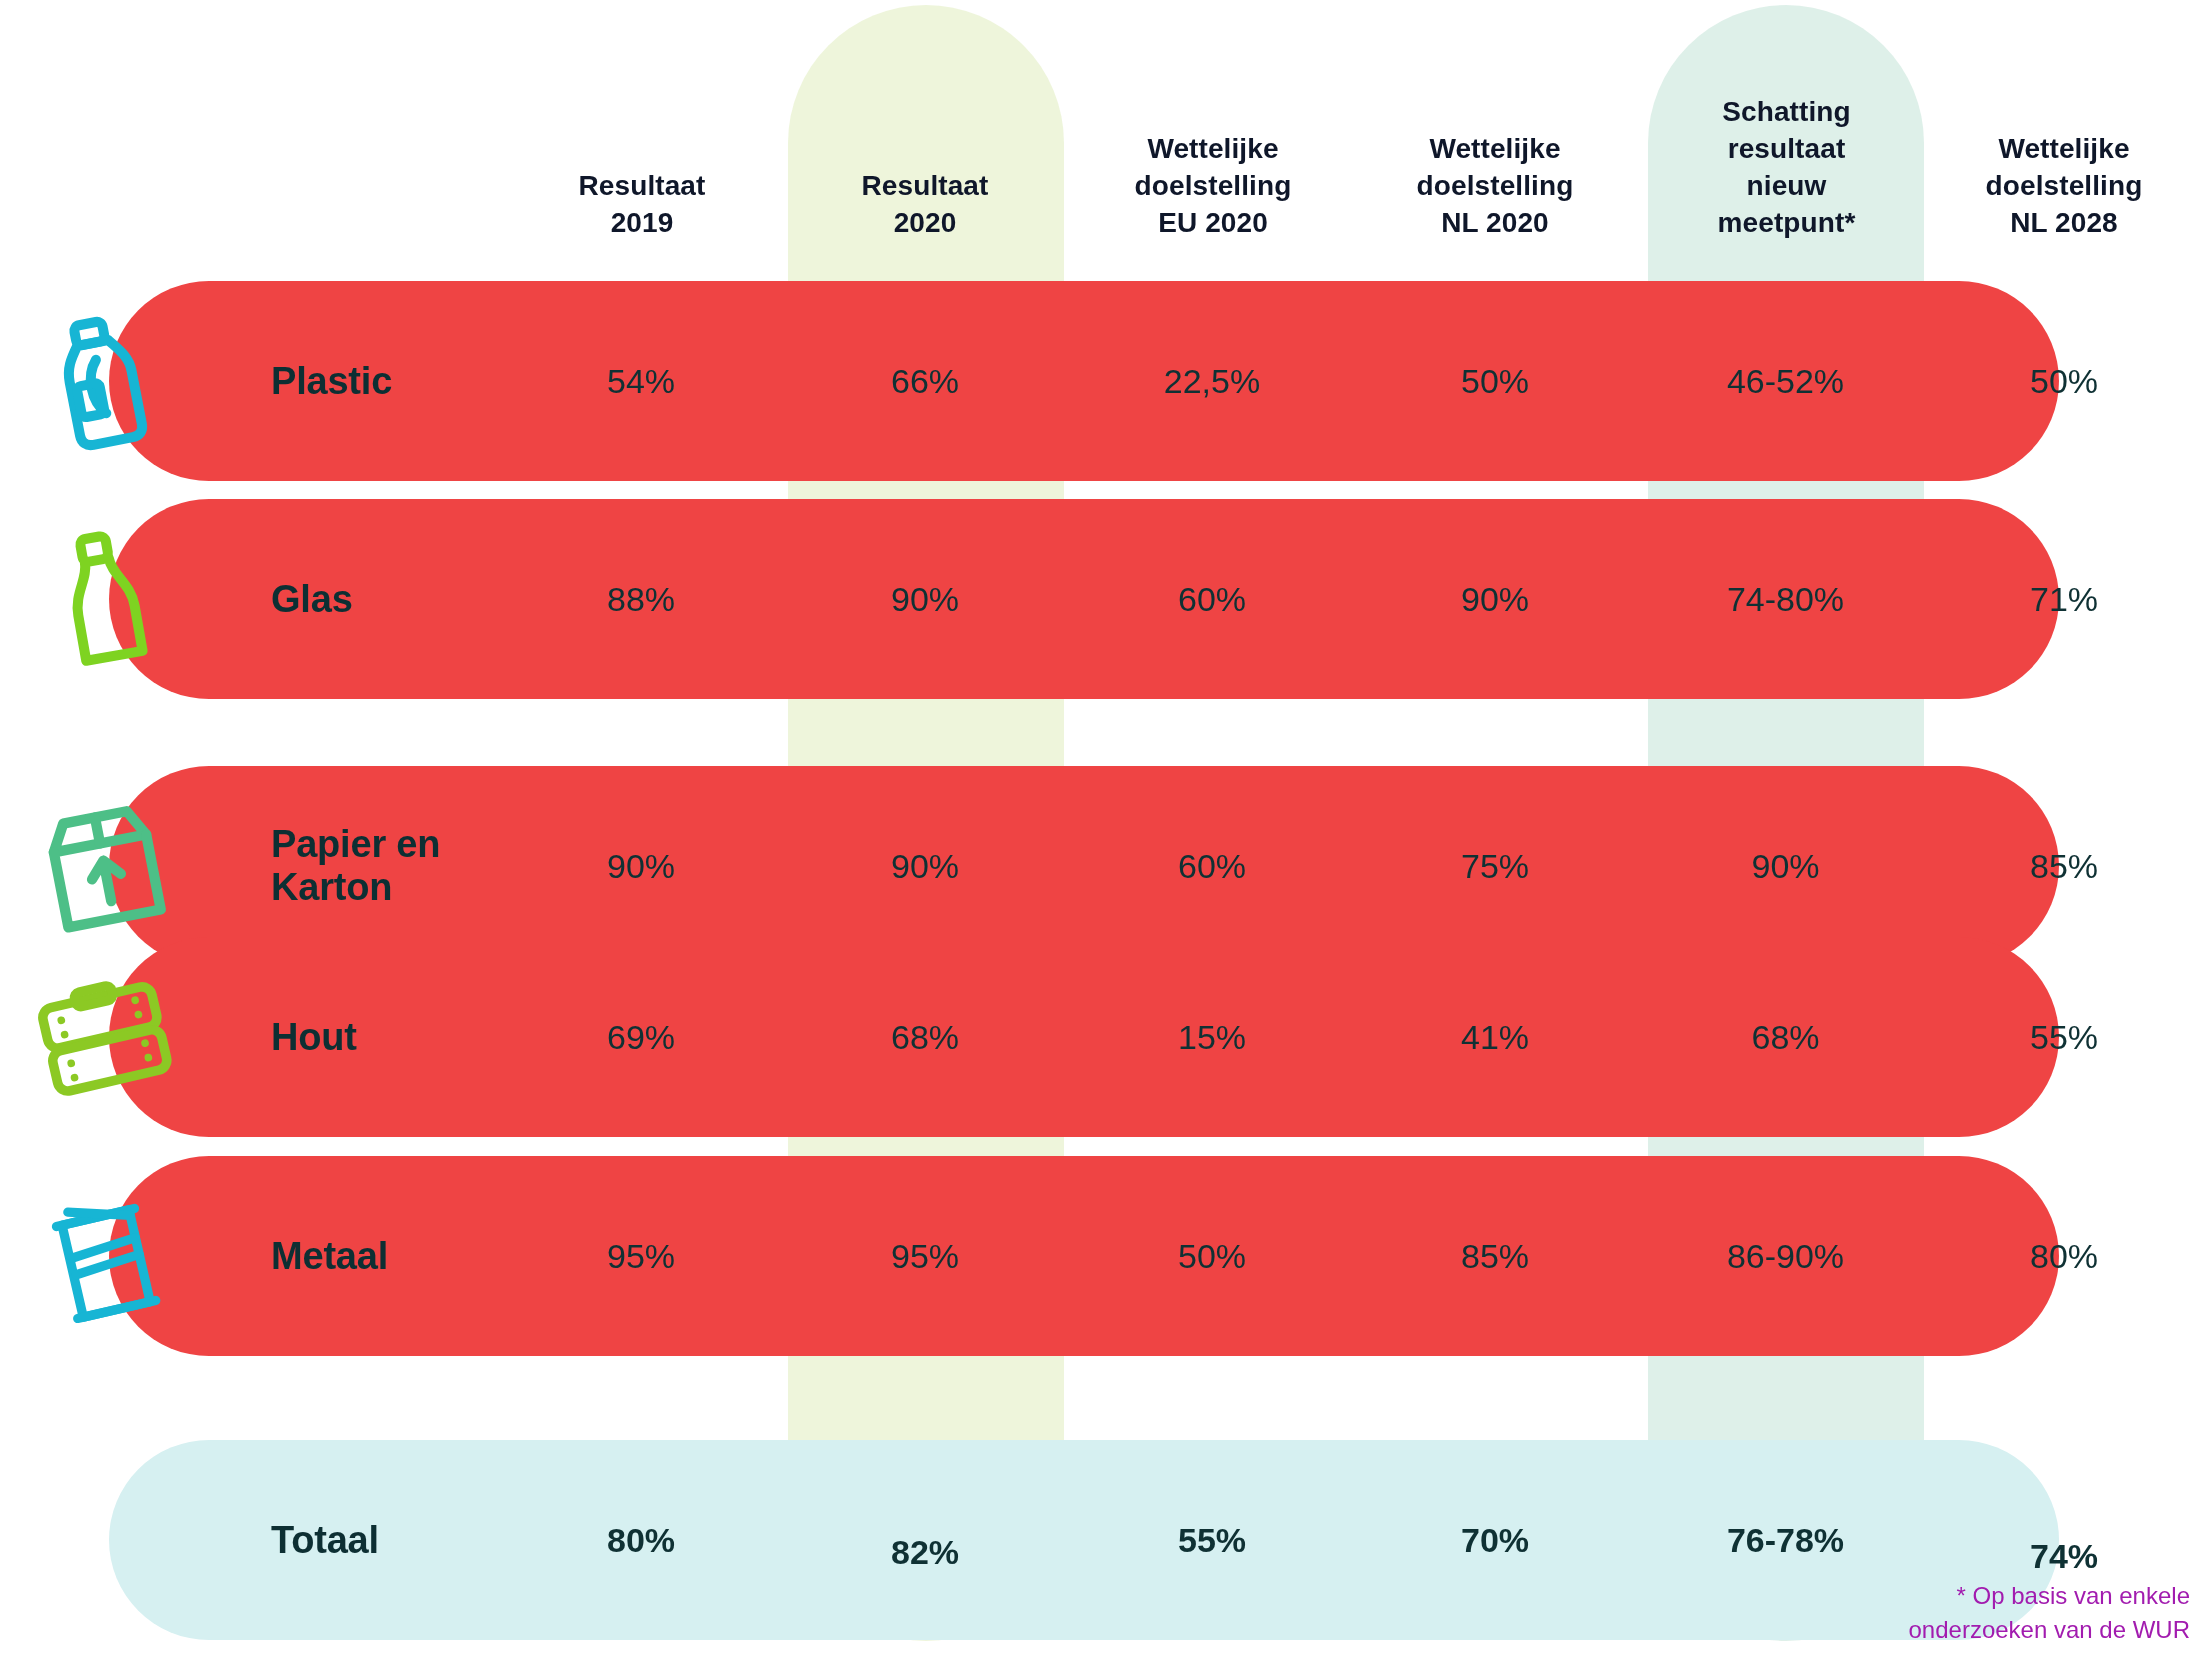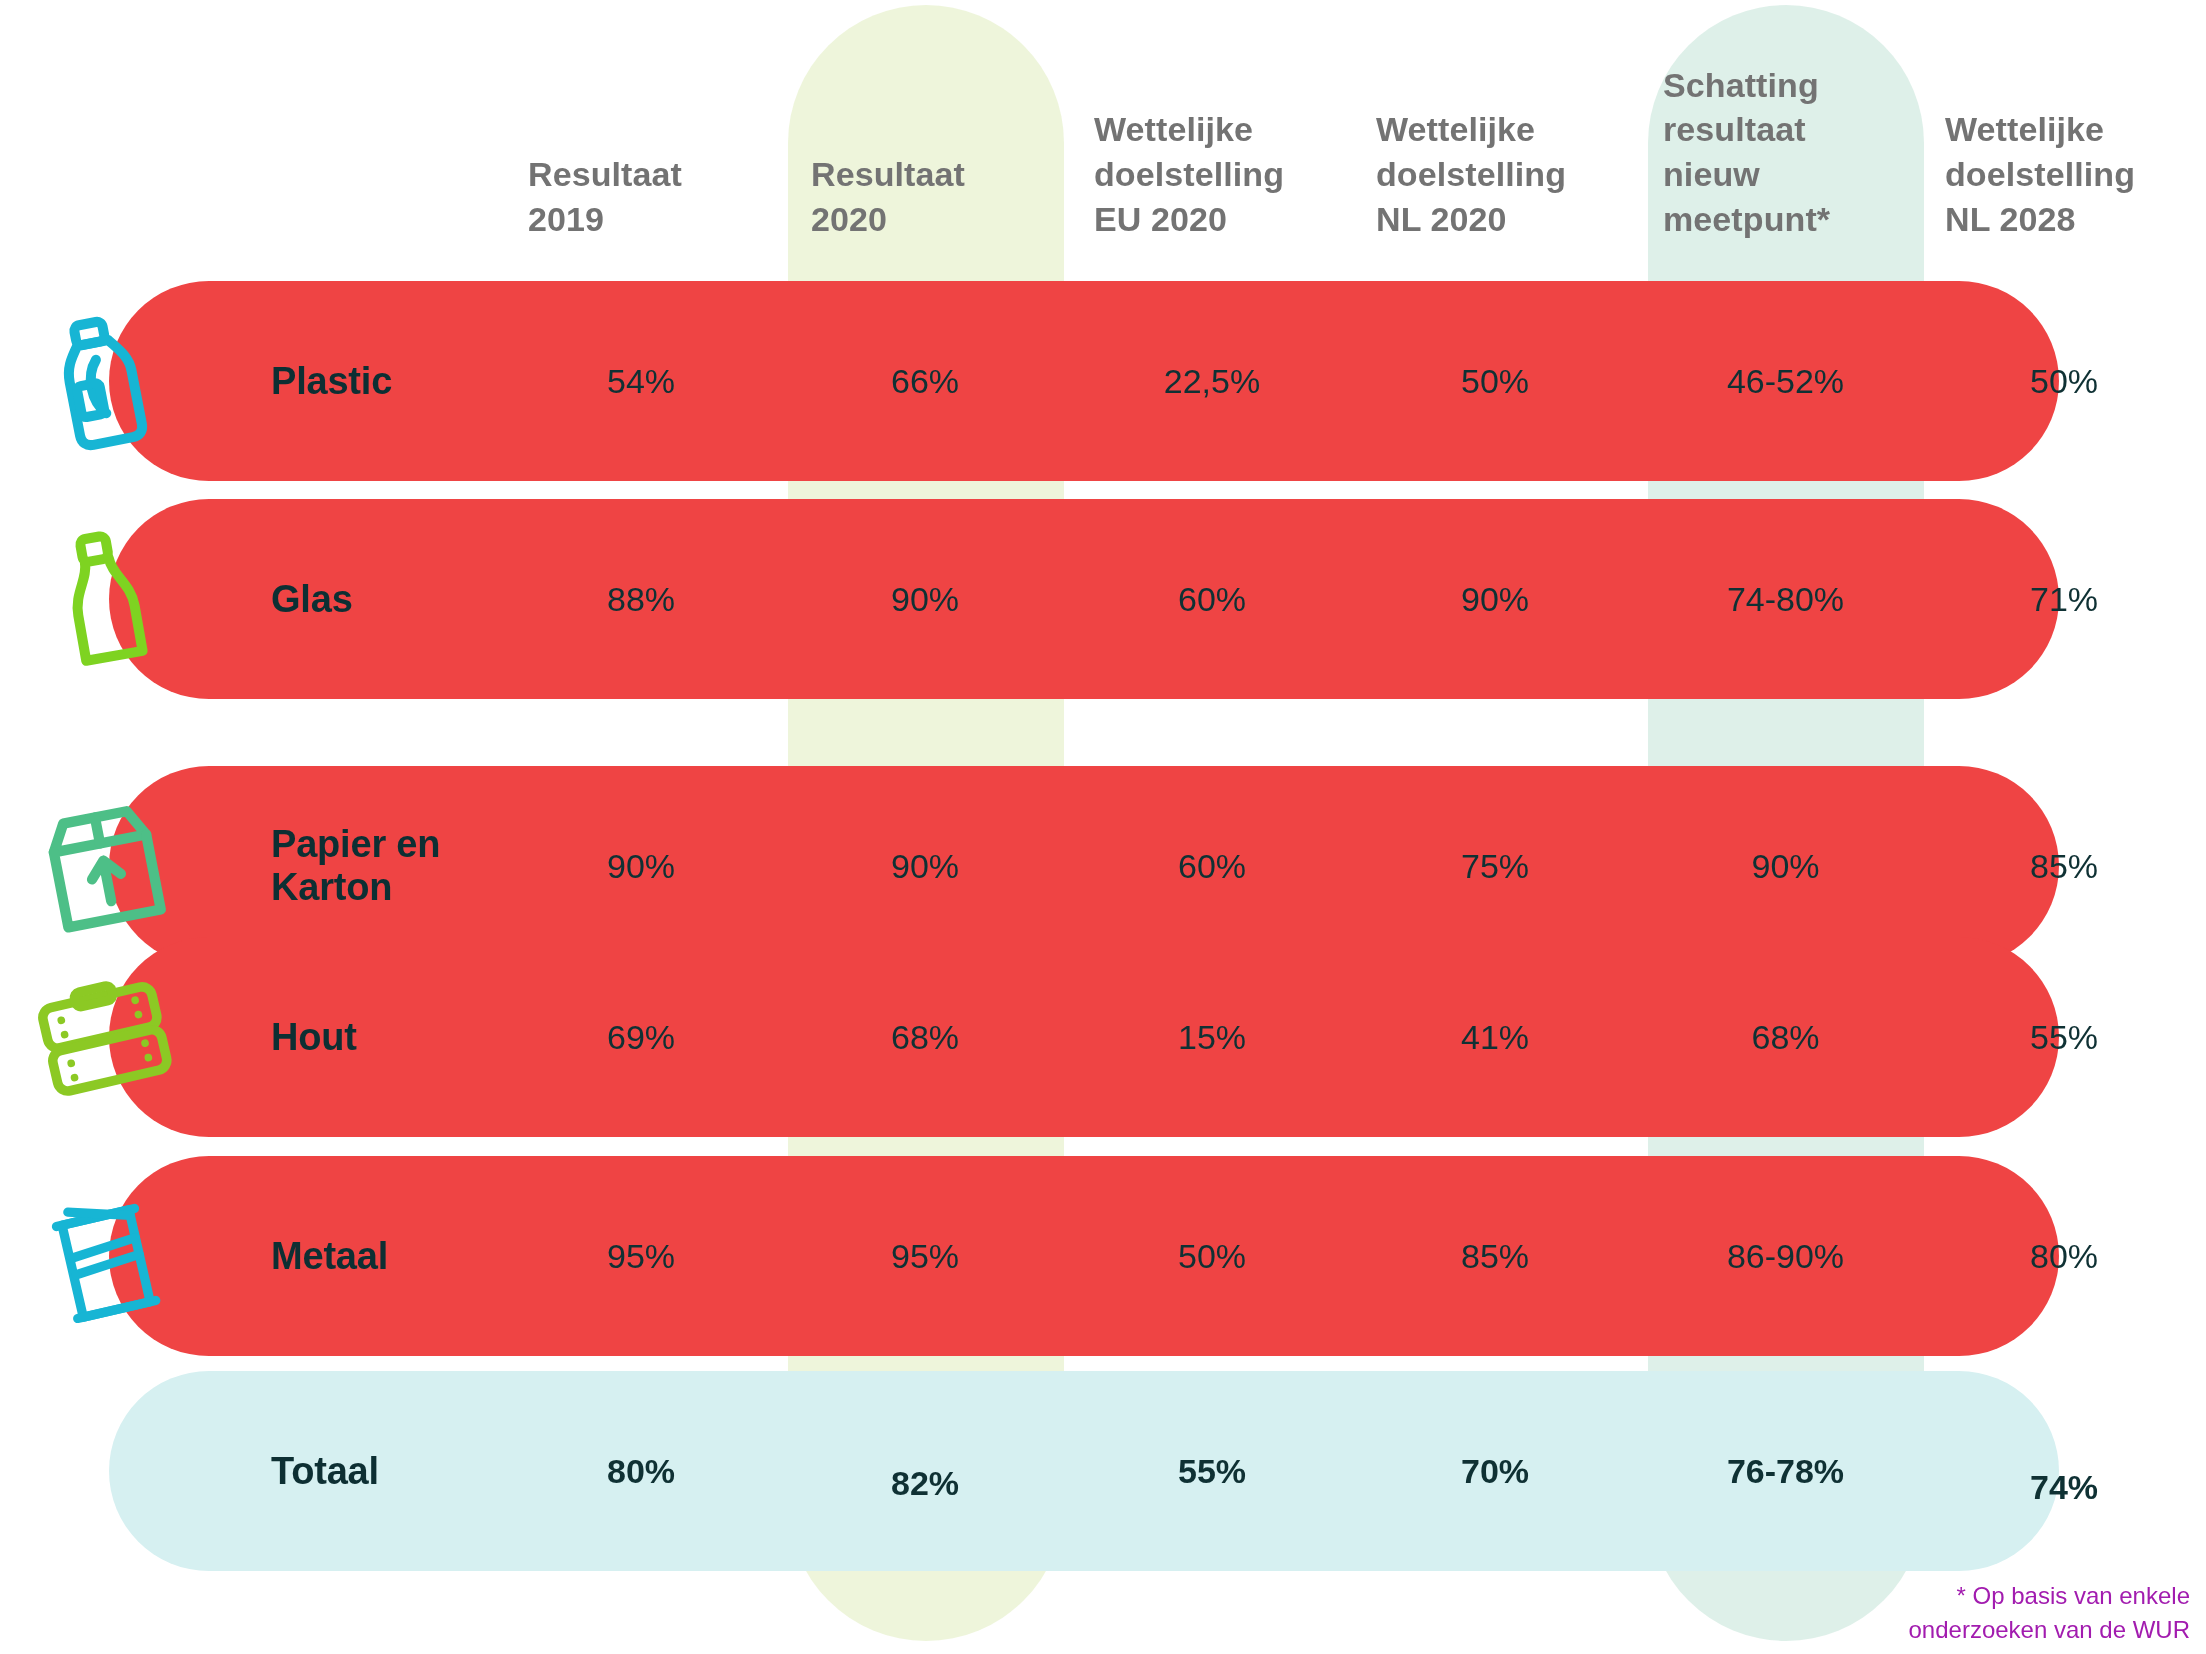--- a/index.html
+++ b/index.html
@@ -34,25 +34,25 @@
     position: absolute;
     top: 0;
     left: 0;
     width: 2207px;
     height: 276px;
     z-index: 3;
   }
   .hdr-cell {
     position: absolute;
     bottom: 34px;
-    text-align: left;
-    font-size: 34px;
+    text-align: center;
+    font-size: 28px;
     font-weight: 700;
     line-height: 1.32;
-    color: #737373;
+    color: #0f172a;
     letter-spacing: 0.1px;
   }
 
   
   .row {
     position: absolute;
     left: 109px;
     width: 1950px;
     height: 200px;
     border-radius: 100px;
@@ -265,21 +265,21 @@
     </div>
     <div class="row-label">Metaal</div>
     <div class="cell" style="left:418px; width:228px;">95%</div>
     <div class="cell" style="left:702px; width:228px;">95%</div>
     <div class="cell" style="left:984px; width:238px;">50%</div>
     <div class="cell" style="left:1267px; width:238px;">85%</div>
     <div class="cell" style="left:1553px; width:247px;">86-90%</div>
     <div class="cell" style="left:1836px; width:238px;">80%</div>
   </div>
 
-  <div class="row total" style="top:1371px;text-decoration:underline;">
+  <div class="row total" style="top:1440px;text-decoration:underline;">
     <div class="row-label">Totaal</div>
     <div class="cell" style="left:418px; width:228px;">80%</div>
     <div class="cell" style="left:702px; width:228px;margin-top:12px;">82%</div>
     <div class="cell" style="left:984px; width:238px;">55%</div>
     <div class="cell" style="left:1267px; width:238px;">70%</div>
     <div class="cell" style="left:1553px; width:247px;">76-78%</div>
     <div class="cell" style="left:1836px; width:238px;margin-top:16px;">74%</div>
   </div>
 
   <div class="footnote">

